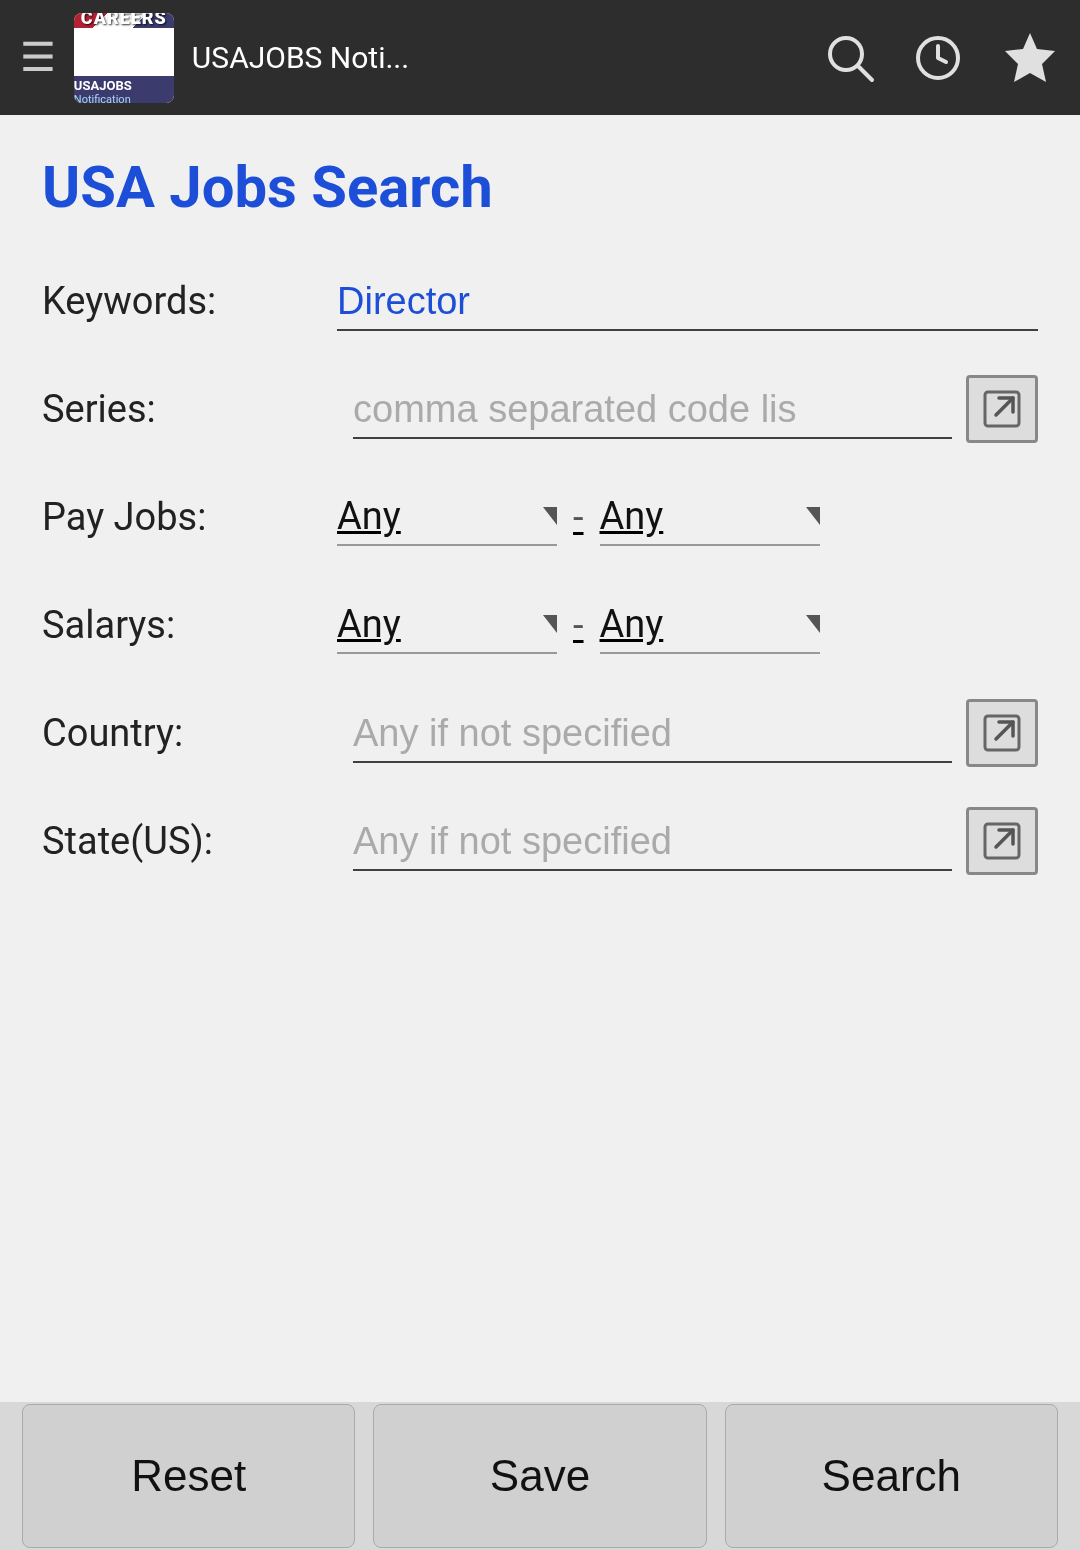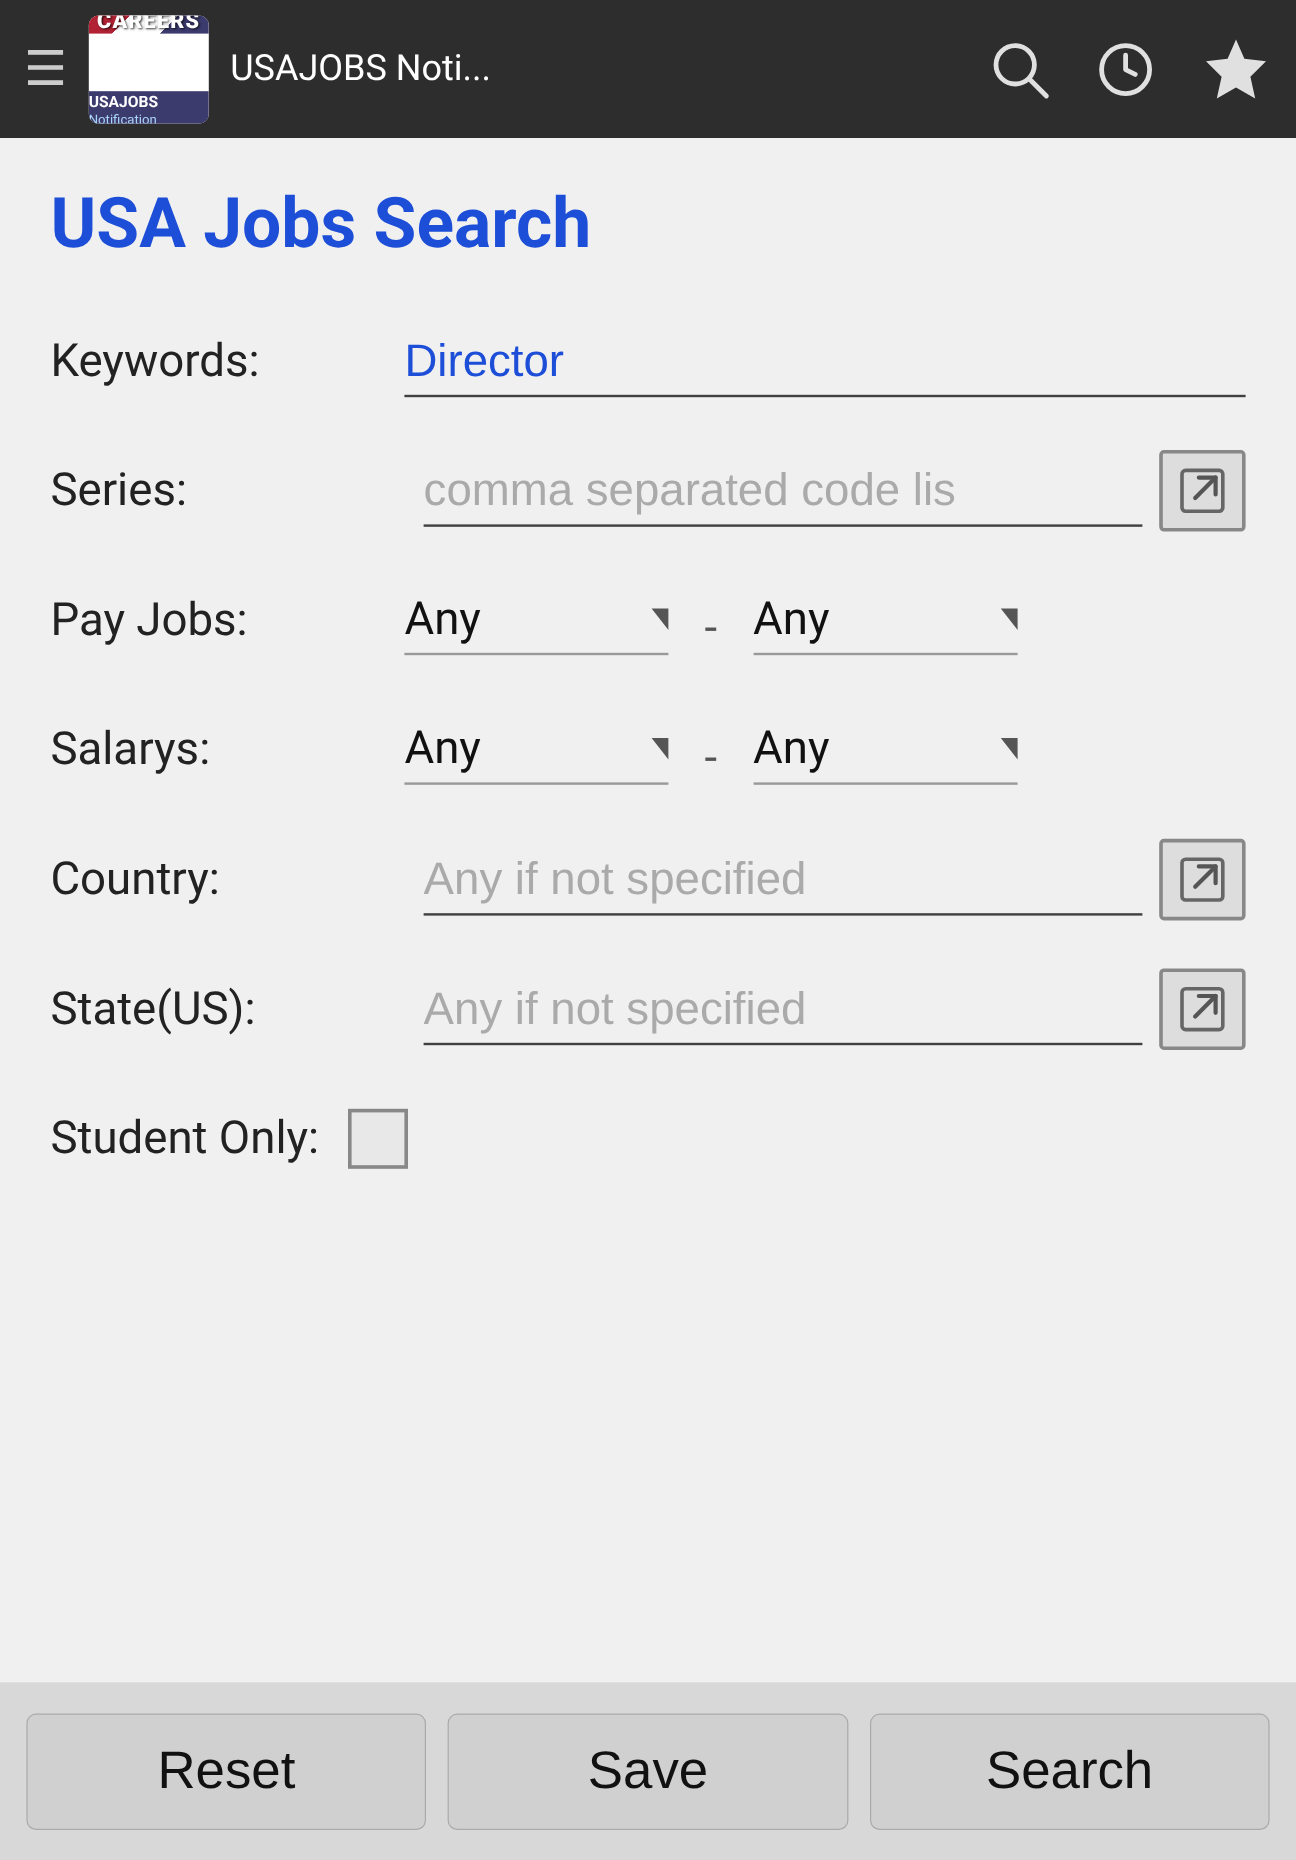--- a/index.html
+++ b/index.html
@@ -156,22 +156,23 @@
       justify-content: center;
       margin-left: 14px;
       cursor: pointer;
       flex-shrink: 0;
       border-radius: 4px;
     }
 
     
     .dropdown-group {
       display: flex;
-      align-items: flex-end;
-      gap: 30px;
+      align-items: center;
+      gap: 16px;
+      text-decoration: underline;
     }
     .dropdown-btn {
       display: flex;
       align-items: center;
       border-bottom: 2px solid #999;
       background: transparent;
       padding: 6px 0;
       cursor: pointer;
       min-width: 220px;
     }
@@ -214,21 +215,21 @@
       height: 148px;
       display: flex;
       align-items: center;
       justify-content: space-between;
       padding: 14px 22px;
       flex-shrink: 0;
       gap: 18px;
     }
     .bottom-btn {
       flex: 1;
-      height: 97px;
+      height: 144px;
       background: #d0d0d0;
       border: 1.5px solid #aaa;
       border-radius: 8px;
       font-size: 44px;
       font-weight: 500;
       color: #111;
       cursor: pointer;
       display: flex;
       align-items: center;
       justify-content: center;
@@ -351,25 +352,20 @@
           <svg width="38" height="38" viewBox="0 0 38 38" fill="none">
             <rect x="2" y="2" width="34" height="34" rx="3" stroke="#666" stroke-width="3"></rect>
             <polyline points="16,8 30,8 30,22" stroke="#555" stroke-width="3.5" stroke-linecap="round" stroke-linejoin="round"></polyline>
             <line x1="30" y1="8" x2="13" y2="25" stroke="#555" stroke-width="3.5" stroke-linecap="round"></line>
           </svg>
         </div>
       </div>
     </div>
   </div>
 
-  <div class="form-row">
-    <span class="form-label" style="width:auto; margin-right:24px;">Student Only:</span>
-    <div class="checkbox-wrapper">
-    </div>
-  </div>
 
   <div class="spacer"></div>
 </div>
 
 <div class="bottom-bar">
   <button class="bottom-btn">Reset</button>
   <button class="bottom-btn">Save</button>
   <button class="bottom-btn">Search</button>
 </div>
 

